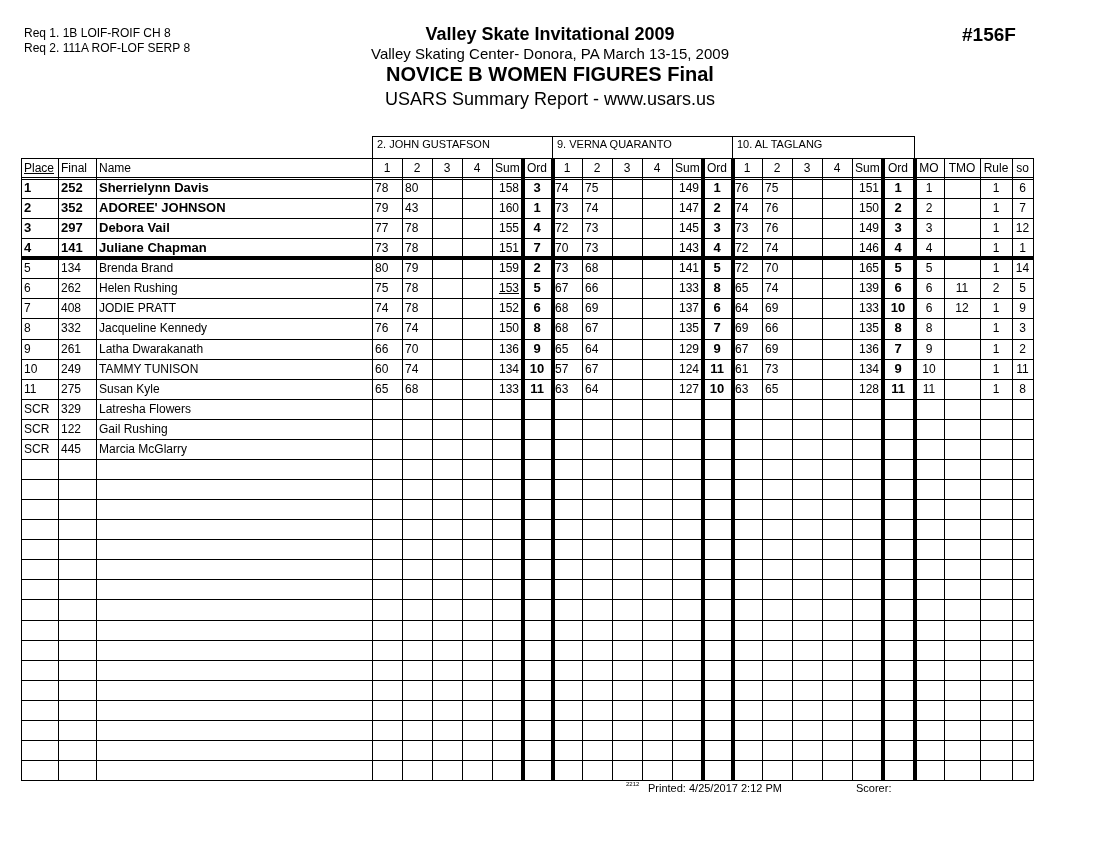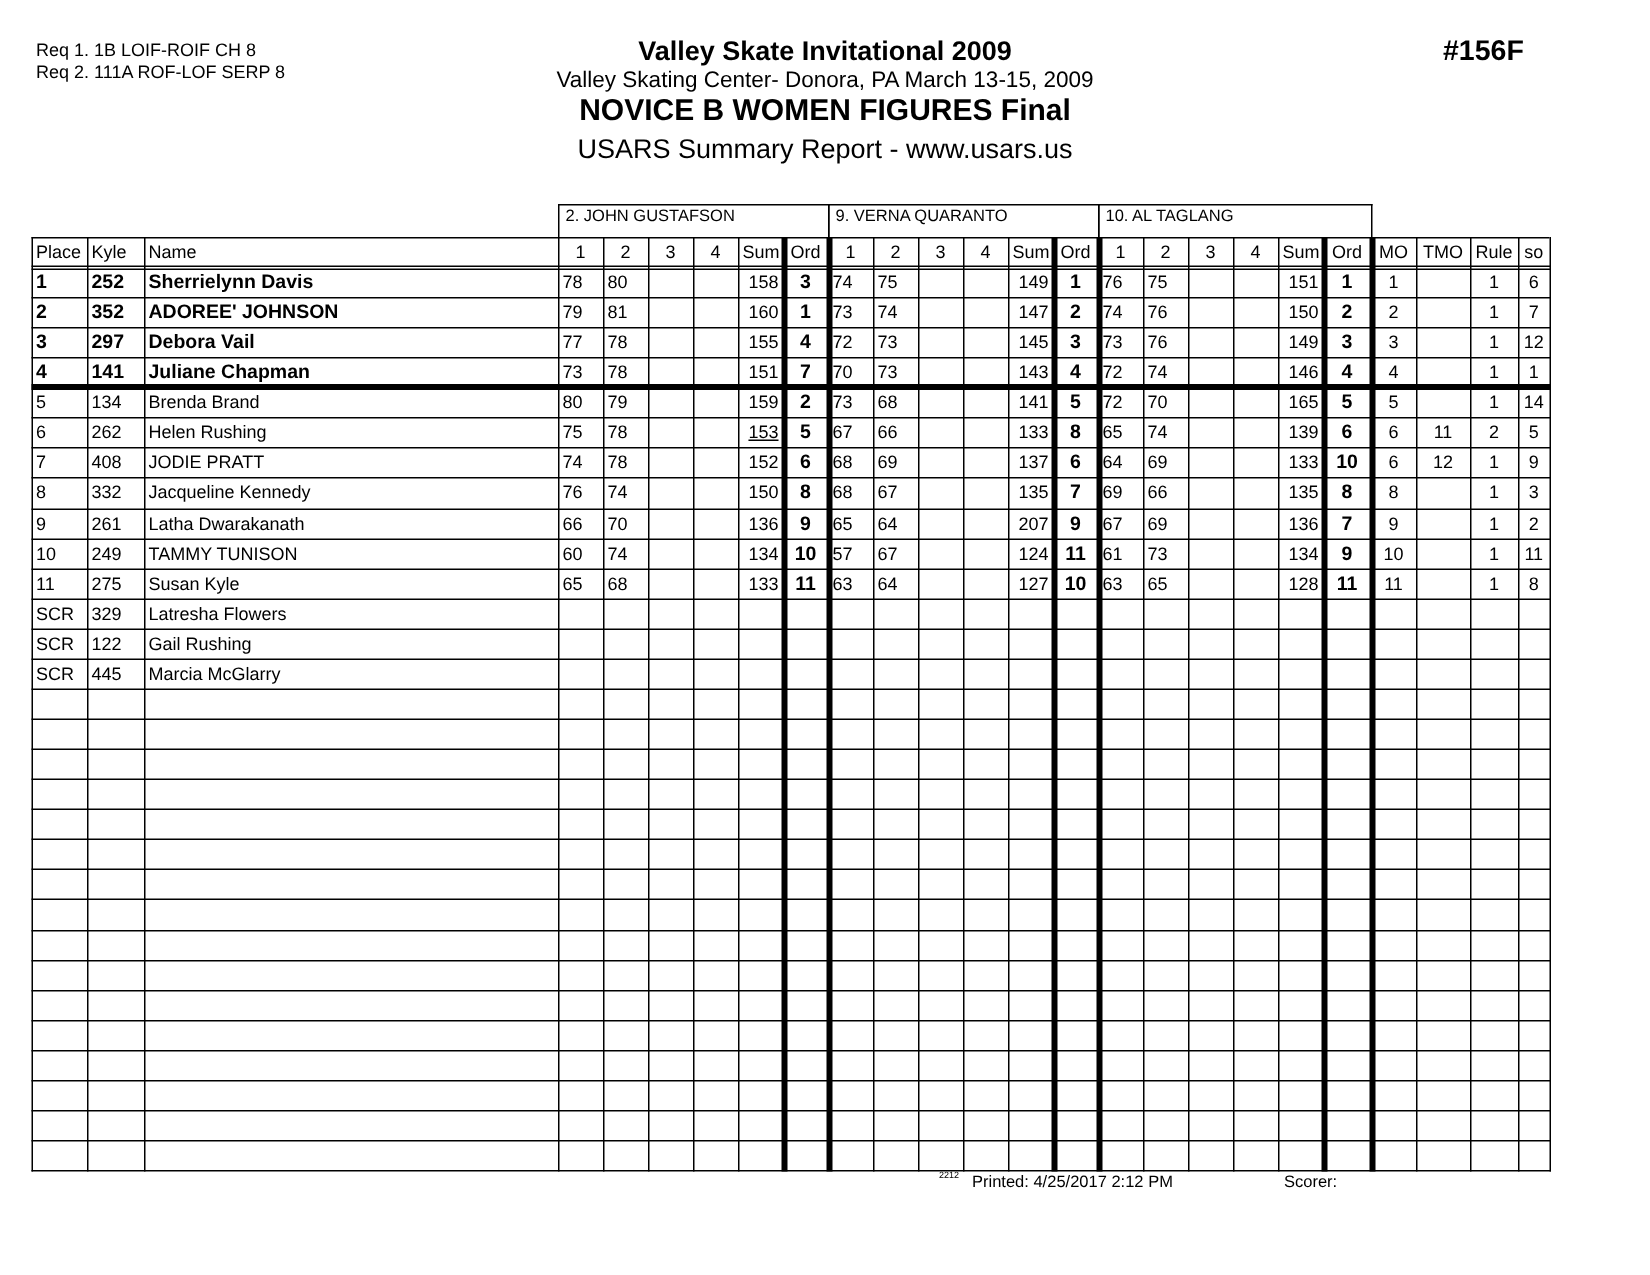--- a/index.html
+++ b/index.html
@@ -33,22 +33,22 @@
 <div class="abs center t1">Valley Skate Invitational 2009</div>
 <div class="abs center t2">Valley Skating Center- Donora, PA  March 13-15, 2009</div>
 <div class="abs center t3">NOVICE B WOMEN FIGURES Final</div>
 <div class="abs center t4">USARS Summary Report - www.usars.us</div>
 <div class="abs docno">#156F</div>
 
 <div id="results-table">
     <div class="judgehdr" style="left: 372px; width: 181px;">2.  JOHN GUSTAFSON</div>
     <div class="judgehdr" style="left: 552px; width: 181px;">9.  VERNA QUARANTO</div>
     <div class="judgehdr" style="left: 732px; width: 183px;">10.  AL TAGLANG</div>
-    <div class="cell " style="left: 21px; top: 158px; width: 37px; height: 20.07px;">Place</div>
-    <div class="cell " style="left: 58px; top: 158px; width: 38px; height: 20.07px;">Kyle</div>
+    <div class="cell " style="left: 21px; top: 158px; width: 37px; height: 20.07px; text-decoration: underline;">Place</div>
+    <div class="cell " style="left: 58px; top: 158px; width: 38px; height: 20.07px;">Final</div>
     <div class="cell " style="left: 96px; top: 158px; width: 276px; height: 20.07px;">Name</div>
     <div class="cell c" style="left: 372px; top: 158px; width: 30px; height: 20.07px;">1</div>
     <div class="cell c" style="left: 402px; top: 158px; width: 30px; height: 20.07px;">2</div>
     <div class="cell c" style="left: 432px; top: 158px; width: 30px; height: 20.07px;">3</div>
     <div class="cell c" style="left: 462px; top: 158px; width: 30px; height: 20.07px;">4</div>
     <div class="cell c" style="left: 492px; top: 158px; width: 30px; height: 20.07px;">Sum</div>
     <div class="cell c" style="left: 522px; top: 158px; width: 30px; height: 20.07px;">Ord</div>
     <div class="cell c" style="left: 552px; top: 158px; width: 30px; height: 20.07px;">1</div>
     <div class="cell c" style="left: 582px; top: 158px; width: 30px; height: 20.07px;">2</div>
     <div class="cell c" style="left: 612px; top: 158px; width: 30px; height: 20.07px;">3</div>
@@ -87,21 +87,21 @@
     <div class="cell r" style="left: 852px; top: 178px; width: 30px; height: 20.07px;">151</div>
     <div class="cell b c" style="left: 882px; top: 178px; width: 32px; height: 20.07px;">1</div>
     <div class="cell c" style="left: 914px; top: 178px; width: 30px; height: 20.07px;">1</div>
     <div class="cell c" style="left: 944px; top: 178px; width: 36px; height: 20.07px;"></div>
     <div class="cell c" style="left: 980px; top: 178px; width: 32px; height: 20.07px;">1</div>
     <div class="cell c" style="left: 1012px; top: 178px; width: 21px; height: 20.07px;">6</div>
     <div class="cell b" style="left: 21px; top: 198.07px; width: 37px; height: 20.07px;">2</div>
     <div class="cell b" style="left: 58px; top: 198.07px; width: 38px; height: 20.07px;">352</div>
     <div class="cell b" style="left: 96px; top: 198.07px; width: 276px; height: 20.07px;">ADOREE' JOHNSON</div>
     <div class="cell " style="left: 372px; top: 198.07px; width: 30px; height: 20.07px;">79</div>
-    <div class="cell " style="left: 402px; top: 198.07px; width: 30px; height: 20.07px;">81</div>
+    <div class="cell " style="left: 402px; top: 198.07px; width: 30px; height: 20.07px;">43</div>
     <div class="cell " style="left: 432px; top: 198.07px; width: 30px; height: 20.07px;"></div>
     <div class="cell " style="left: 462px; top: 198.07px; width: 30px; height: 20.07px;"></div>
     <div class="cell r" style="left: 492px; top: 198.07px; width: 30px; height: 20.07px;">160</div>
     <div class="cell b c" style="left: 522px; top: 198.07px; width: 30px; height: 20.07px;">1</div>
     <div class="cell " style="left: 552px; top: 198.07px; width: 30px; height: 20.07px;">73</div>
     <div class="cell " style="left: 582px; top: 198.07px; width: 30px; height: 20.07px;">74</div>
     <div class="cell " style="left: 612px; top: 198.07px; width: 30px; height: 20.07px;"></div>
     <div class="cell " style="left: 642px; top: 198.07px; width: 30px; height: 20.07px;"></div>
     <div class="cell r" style="left: 672px; top: 198.07px; width: 30px; height: 20.07px;">147</div>
     <div class="cell b c" style="left: 702px; top: 198.07px; width: 30px; height: 20.07px;">2</div>
@@ -271,21 +271,21 @@
     <div class="cell " style="left: 372px; top: 338.56px; width: 30px; height: 20.07px;">66</div>
     <div class="cell " style="left: 402px; top: 338.56px; width: 30px; height: 20.07px;">70</div>
     <div class="cell " style="left: 432px; top: 338.56px; width: 30px; height: 20.07px;"></div>
     <div class="cell " style="left: 462px; top: 338.56px; width: 30px; height: 20.07px;"></div>
     <div class="cell r" style="left: 492px; top: 338.56px; width: 30px; height: 20.07px;">136</div>
     <div class="cell b c" style="left: 522px; top: 338.56px; width: 30px; height: 20.07px;">9</div>
     <div class="cell " style="left: 552px; top: 338.56px; width: 30px; height: 20.07px;">65</div>
     <div class="cell " style="left: 582px; top: 338.56px; width: 30px; height: 20.07px;">64</div>
     <div class="cell " style="left: 612px; top: 338.56px; width: 30px; height: 20.07px;"></div>
     <div class="cell " style="left: 642px; top: 338.56px; width: 30px; height: 20.07px;"></div>
-    <div class="cell r" style="left: 672px; top: 338.56px; width: 30px; height: 20.07px;">207</div>
+    <div class="cell r" style="left: 672px; top: 338.56px; width: 30px; height: 20.07px;">129</div>
     <div class="cell b c" style="left: 702px; top: 338.56px; width: 30px; height: 20.07px;">9</div>
     <div class="cell " style="left: 732px; top: 338.56px; width: 30px; height: 20.07px;">67</div>
     <div class="cell " style="left: 762px; top: 338.56px; width: 30px; height: 20.07px;">69</div>
     <div class="cell " style="left: 792px; top: 338.56px; width: 30px; height: 20.07px;"></div>
     <div class="cell " style="left: 822px; top: 338.56px; width: 30px; height: 20.07px;"></div>
     <div class="cell r" style="left: 852px; top: 338.56px; width: 30px; height: 20.07px;">136</div>
     <div class="cell b c" style="left: 882px; top: 338.56px; width: 32px; height: 20.07px;">7</div>
     <div class="cell c" style="left: 914px; top: 338.56px; width: 30px; height: 20.07px;">9</div>
     <div class="cell c" style="left: 944px; top: 338.56px; width: 36px; height: 20.07px;"></div>
     <div class="cell c" style="left: 980px; top: 338.56px; width: 32px; height: 20.07px;">1</div>

